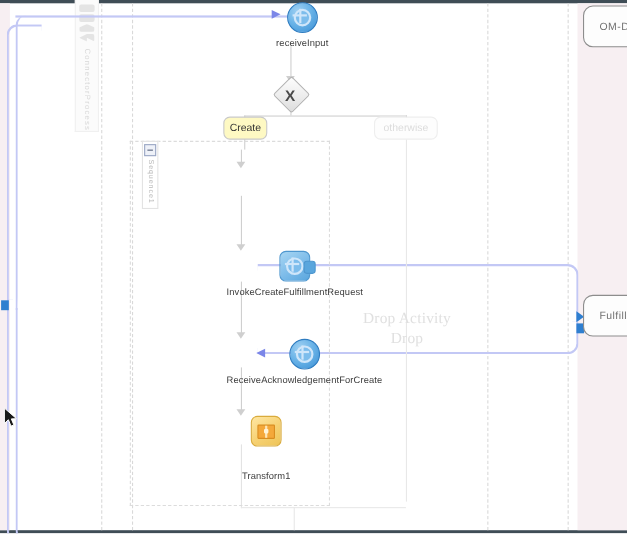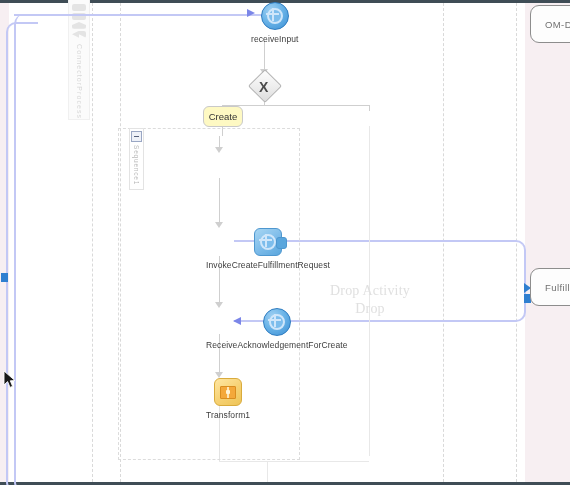--- a/index.html
+++ b/index.html
@@ -204,20 +204,23 @@
     <div class="seq-box"></div>
     <div class="seq-label">Sequence1</div>
   </div>
 
   <div class="gateway" style="left:253px;top:74px;"></div>
   <div class="gx" style="left:259px;top:80px;">X</div>
 
   <div class="casebox" style="left:203px;top:106px;width:40px;height:21px;">
     <span>Create</span>
   </div>
+  <div class="casebox ghost" style="left:340px;top:106px;width:58px;height:21px;">
+    <span>otherwise</span>
+  </div>
 
   <div class="node" style="left:251px;top:2px;">
     <div class="circ">
         <span class="gear"></span>
       </div>
     <div class="node-label">receiveInput</div>
   </div>
 
 
   <div class="node" style="left:206px;top:308px;">
@@ -228,21 +231,21 @@
   </div>
 
   <div class="node" style="left:206px;top:228px;">
     <div class="rsq">
       <span class="gear"></span>
         <span class="tab"></span>
     </div>
     <div class="node-label">InvokeCreateFulfillmentRequest</div>
   </div>
 
-  <div class="node" style="left:206px;top:378px;">
+  <div class="node" style="left:220px;top:378px;gap:17px;">
     <div class="ysq">
         <span class="inner"></span>
       </div>
     <div class="node-label">Transform1</div>
   </div>
 
   <div class="drophint" style="left:330px;top:282px;width:80px;">
     <div>Drop Activity</div>
     <div>Drop</div>
   </div>

